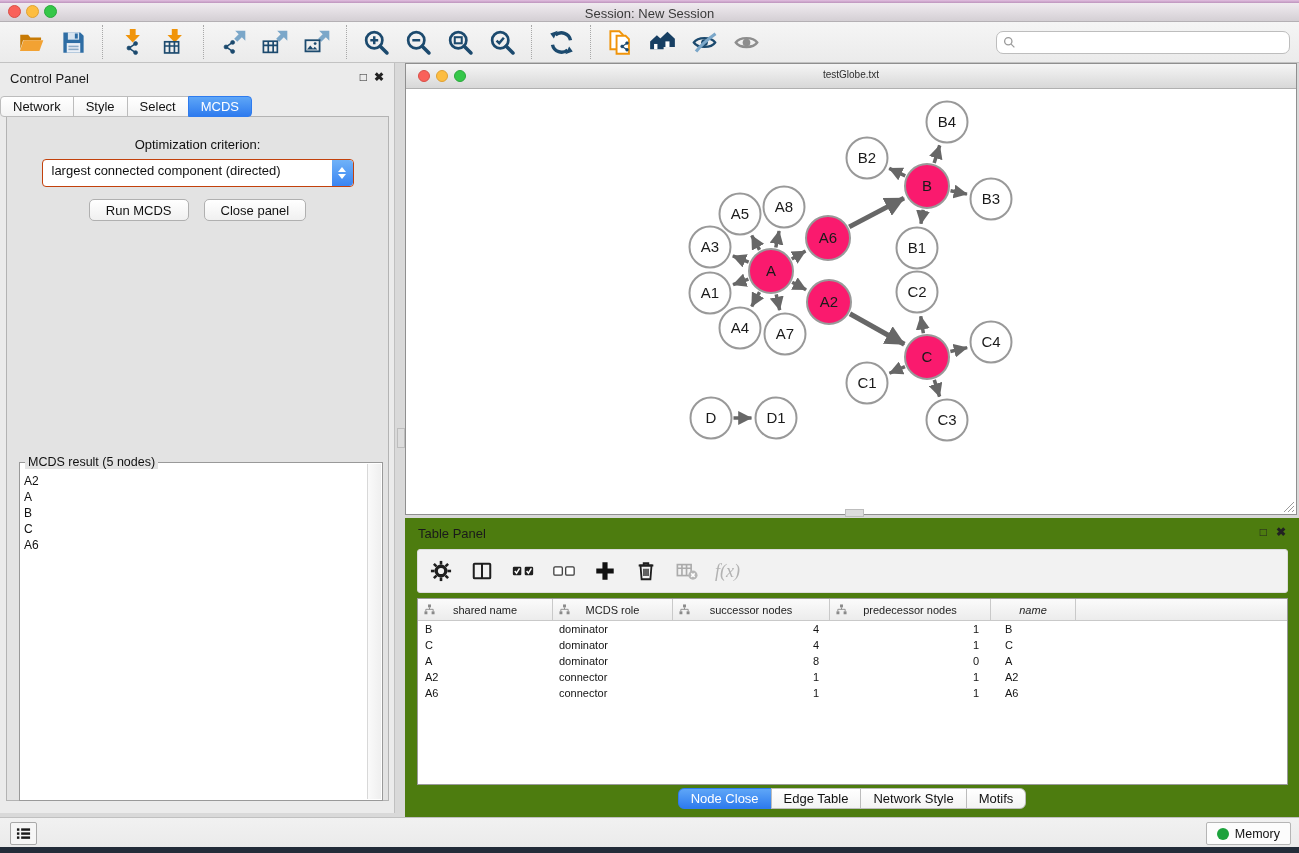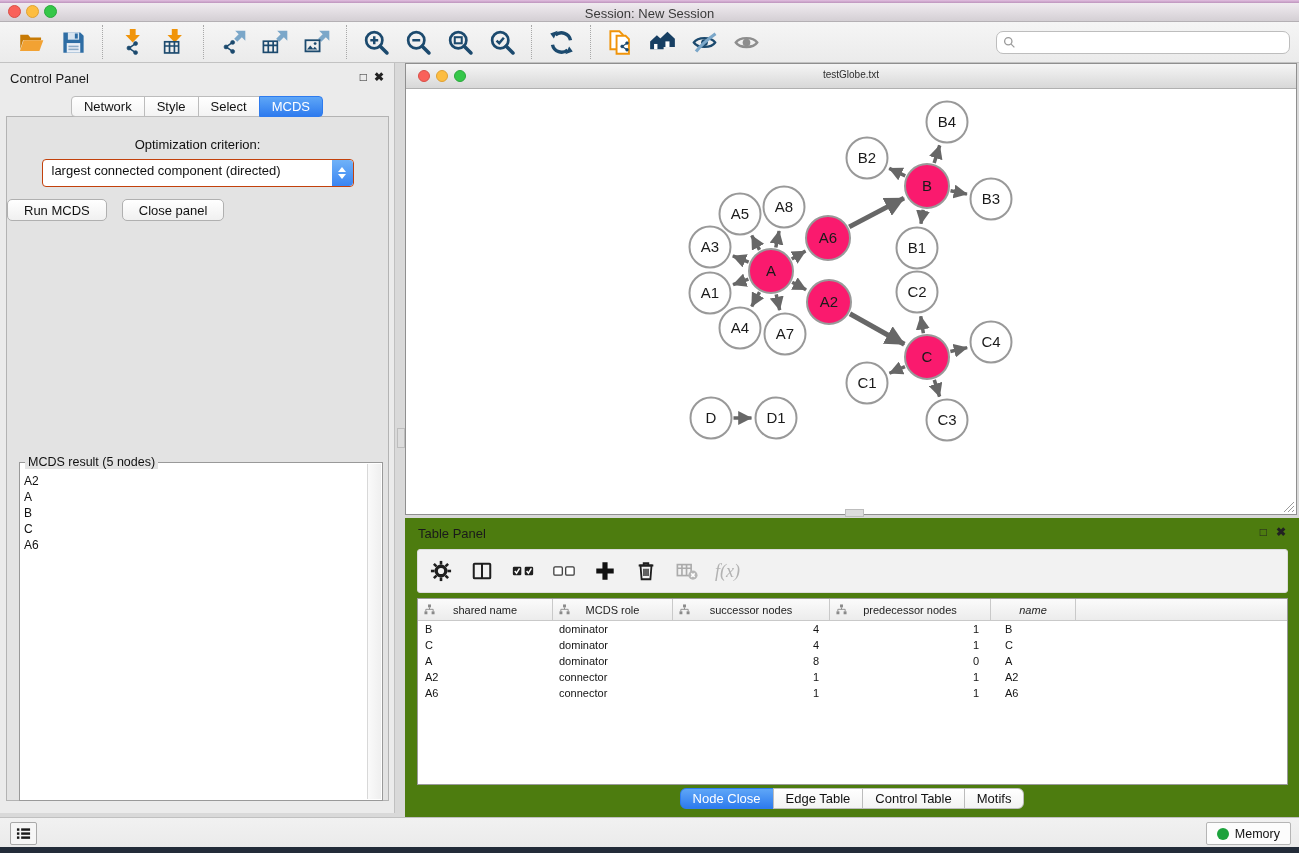--- a/index.html
+++ b/index.html
@@ -30,41 +30,41 @@
   .search-input { width:294px; height:23px; border:1px solid #bdbdbd; border-radius:7px;
                   background:#fff; padding-left:26px; font-size:12px; outline:none; }
 
   
   .control-panel { position:absolute; left:0; top:63px; width:395px; height:750px;
                    background:#ebebeb; border-right:1px solid #c0c0c0; }
   .panel-head-title { position:absolute; left:10px; top:8px; font-size:13px; color:#1a1a1a; }
   .panel-ic { position:absolute; font-size:12px; color:#222; top:7px; line-height:14px; cursor:default; }
   .cp-float { right:27px; } .cp-close { right:10px; font-weight:bold; }
 
-  .cp-tabs { position:absolute; left:0; right:0; top:33px; display:flex; justify-content:center; z-index:2; }
+  .cp-tabs { position:absolute; left:0; right:0; top:33px; display:flex; z-index:2; }
   .tab { height:21px; line-height:19px; padding:0 12px; font-size:13px; color:#111;
          background:linear-gradient(#ffffff,#f3f3f3); border:1px solid #bcbcbc; margin-left:-1px; cursor:default; }
   .tab:first-child { border-radius:4px 0 0 4px; margin-left:0; }
   .tab:last-child { border-radius:0 4px 4px 0; }
   .tab.active { background:linear-gradient(#5ea6f7,#2e7bee); color:#fff; border-color:#2e7bee; }
 
   .cp-body { position:absolute; left:6px; top:53px; width:383px; height:685px;
              background:#e3e3e3; border:1px solid #b3b3b3; }
   .opt-label { margin-top:20px; text-align:center; font-size:13px; color:#111; }
   .combo { position:relative; width:312px; height:28px; margin:7px auto 0;
            background:#fff; border:1px solid #c2410c; border-radius:4px; cursor:default; }
   .combo-value { position:absolute; left:9px; top:0; line-height:22px; font-size:13px; color:#111; white-space:nowrap; }
   .combo-step { position:absolute; right:0; top:0; bottom:0; width:21px; border-radius:0 4px 4px 0;
                 background:linear-gradient(#70b2f8,#3a85f2); display:flex; flex-direction:column;
                 align-items:center; justify-content:center; }
   .step-up { width:0; height:0; border-left:4px solid transparent; border-right:4px solid transparent;
              border-bottom:5px solid #fff; margin-bottom:2px; }
   .step-down { width:0; height:0; border-left:4px solid transparent; border-right:4px solid transparent;
                border-top:5px solid #fff; }
-  .btn-row { margin-top:12px; display:flex; justify-content:flex-start; gap:15px; }
+  .btn-row { margin-top:12px; display:flex; justify-content:center; gap:15px; }
   .mac-btn { height:22px; padding:0 16px; font-size:13px; color:#111; border:1px solid #b0b0b0;
              border-radius:5px; background:linear-gradient(#ffffff,#f0f0f0); cursor:default;
              font-family:"Liberation Sans", sans-serif; }
 
   .result-box { position:absolute; left:12px; top:345px; width:364px; height:339px;
                 border:1px solid #999; background:#fff; }
   .result-legend { position:absolute; top:-8px; left:5px; font-size:12.5px; color:#111;
                    background:#e3e3e3; padding:0 3px; }
   .result-list { list-style:none; padding:10px 0 0 4px; }
   .result-list li { font-size:12px; color:#111; line-height:16px; }
@@ -588,21 +588,21 @@
             <div class="td" style="width: 157px; text-align: right; padding-right: 11px;">1</div>
             <div class="td" style="width: 161px; text-align: right; padding-right: 12px;">1</div>
             <div class="td" style="width: 85px; text-align: left; padding-left: 14px;">A6</div>
             <div class="td" style="width: 211px; text-align: left; padding-left: 0px;"></div>
           </div>
         </div>
     </div>
     <div class="tp-tabs" id="tp-tabs">
         <div class="tab active">Node Close</div>
         <div class="tab">Edge Table</div>
-        <div class="tab">Control Table</div>
+        <div class="tab">Network Style</div>
         <div class="tab">Motifs</div>
       </div>
   </div>
 
   <div class="statusbar">
     <div class="list-btn">
       <svg width="15" height="15" viewBox="0 0 16 16">
         <g fill="#1a1a1a">
           <rect x="1" y="2.5" width="2.6" height="2.6"></rect>
             <rect x="5.5" y="2.5" width="9.5" height="2.6"></rect>

